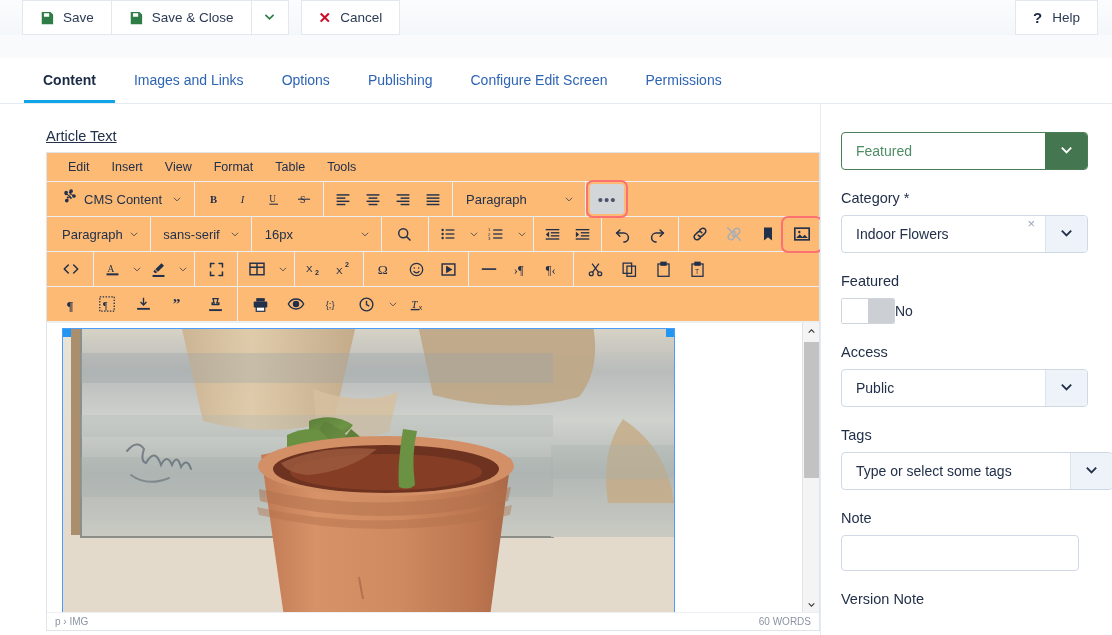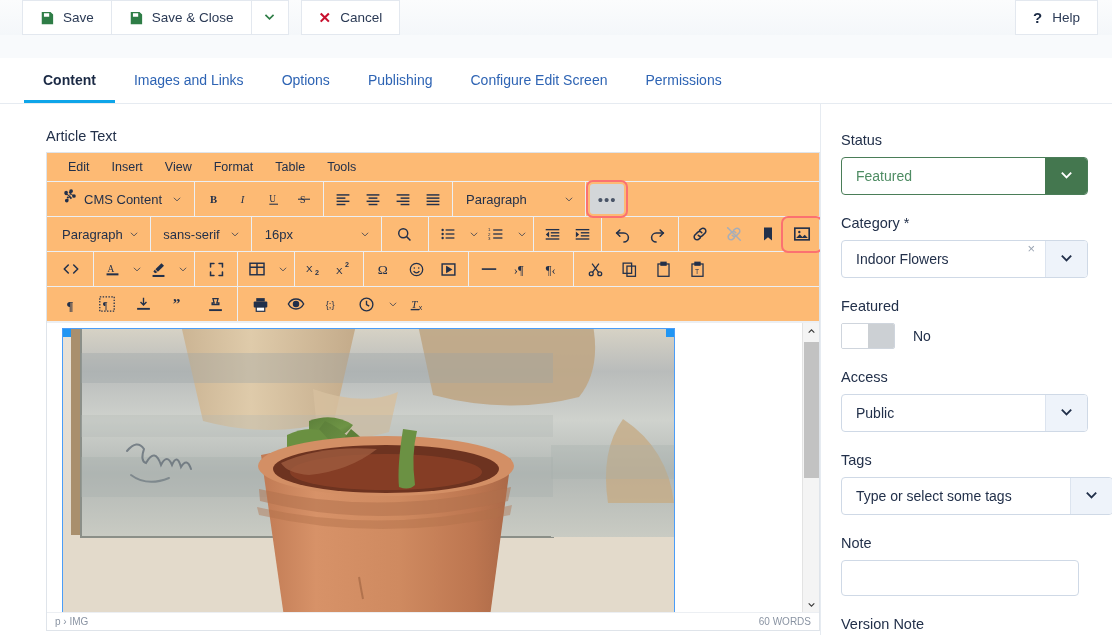--- a/index.html
+++ b/index.html
@@ -59,21 +59,21 @@
   }
 
   
   .content-area {
     position: absolute; left: 0; top: 104px; width: 1112px; height: 531px;
     background: #ffffff;
   }
 
   
   .editor-wrap { position: absolute; left: 46px; top: 24px; width: 774px; }
-  .field-label-lg { font-size: 14.5px; color: #22304a; margin-bottom: 8px; }
+  .field-label-lg { font-size: 14.5px; color: #22304a; margin-bottom: 8px; text-decoration: underline; }
 
   .tmce { border: 1px solid #dfe4ea; background: #fdba74; }
   .menubar {
     display: flex; align-items: center; height: 29px;
     border-bottom: 1px solid #eceff3; padding-left: 10px;
   }
   .menuitem {
     font-size: 12.5px; color: #22304a; padding: 0 11px; cursor: pointer;
   }
   .trow {
@@ -162,21 +162,21 @@
   .ctrl .drop {
     width: 42px; display: flex; align-items: center; justify-content: center;
     background: #eef3fa; border-left: 1px solid #dce4ef; cursor: pointer;
   }
   .ctrl.green { border: 1px solid #4a7d58; }
   .ctrl.green .val { color: #4e8c63; }
   .ctrl.green .drop { background: #44774f; border-left: none; }
   .ctrl.green .drop svg { stroke: #ffffff; }
   .clear-x { font-size: 13px; color: #9aa4b2; padding-right: 10px; cursor: pointer; }
   .ph { color: #6e7a8a; }
-  .toggle-row { display: flex; align-items: center; gap: 18px; }
+  .toggle-row { display: flex; align-items: center; }
   .toggle {
     width: 54px; height: 26px; border: 1px solid #cfd5dd; display: flex;
     cursor: pointer; border-radius: 2px; overflow: hidden;
   }
   .toggle .on { flex: 1; background: #ffffff; }
   .toggle .off { flex: 1; background: #ccd0d4; }
   .toggle-txt { font-size: 14px; color: #22304a; }
   .note-input { height: 36px; }
 </style>
 </head>
@@ -785,21 +785,20 @@
         <div class="crumb">p  ›  IMG</div>
         <div>60 WORDS</div>
       </div>
 
     </div>
   </div>
 
   <div class="sidebar">
 
     <div class="f-block">
-      <div class="f-label">Status</div>
       <div class="ctrl green">
         <div class="val">Featured</div>
         <div class="drop">
           <span>
             <svg width="15" height="15" viewBox="0 0 16 16" fill="none" stroke="#ffffff" stroke-width="2">
                 <path d="M3 6l5 5 5-5"></path>
               </svg>
           </span>
         </div>
       </div>

